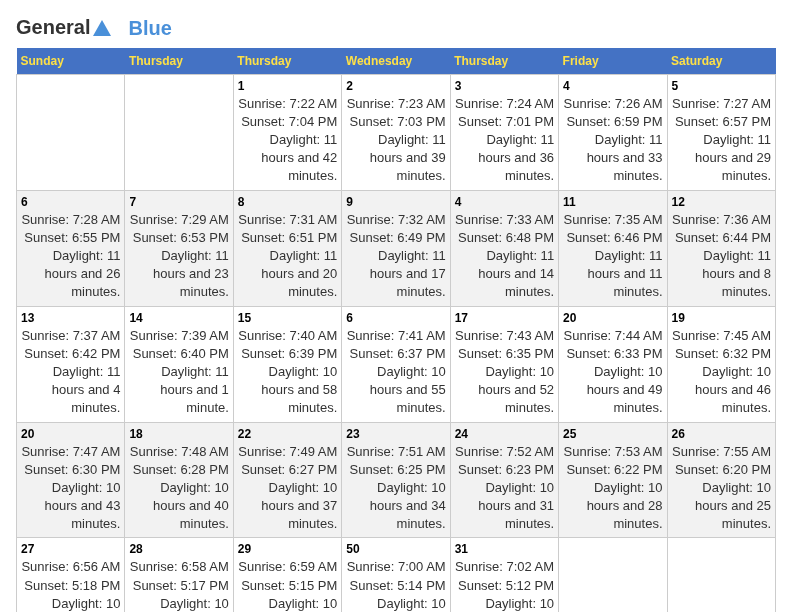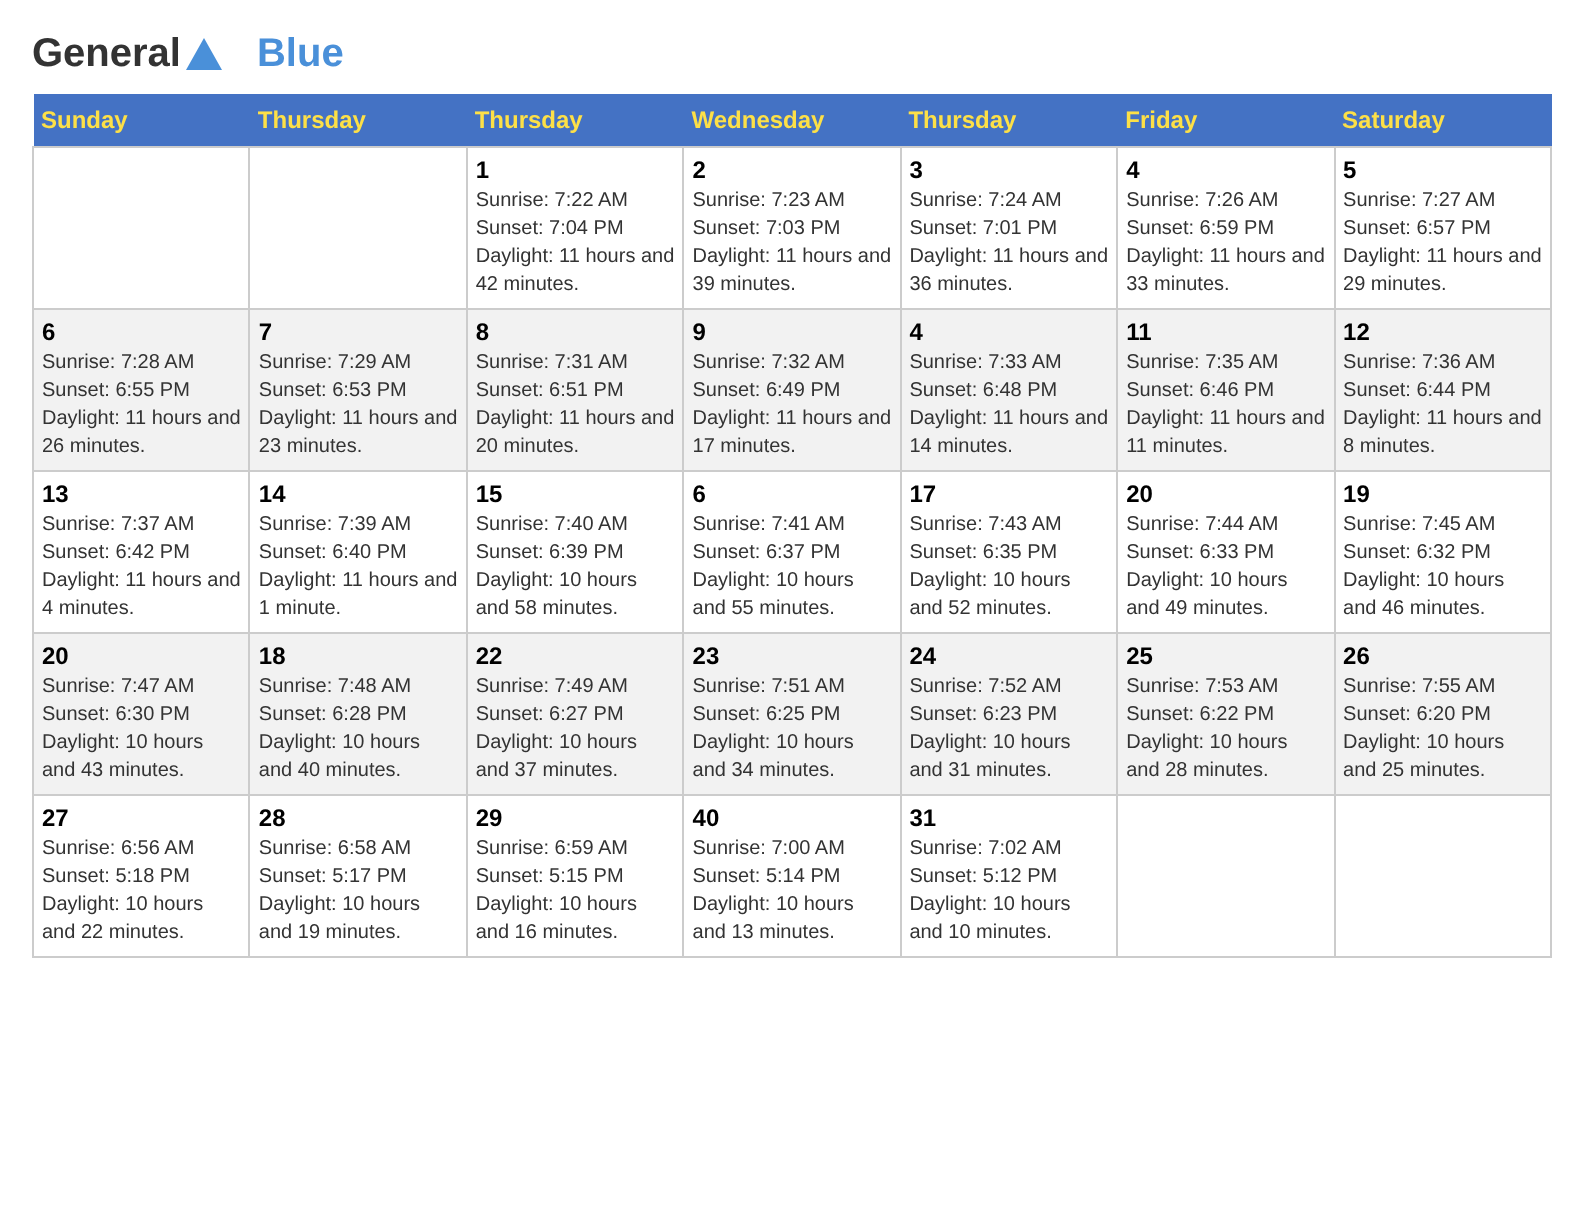--- a/index.html
+++ b/index.html
@@ -60,21 +60,22 @@
     }
     .day-num {
       font-weight: bold;
       font-size: 12px;
       display: block;
       margin-bottom: 2px;
     }
     .day-info {
       color: #333;
       line-height: 1.4;
-      font-size: 10px;
+      font-size: 13px;
+      text-align: right;
     }
     .empty-cell {
       background-color: #f9f9f9;
     }
   </style>
 </head>
 <body>
 
 <div class="header">
   <div class="logo">
@@ -229,21 +230,21 @@
         </td>
         <td>
           <span class="day-num">28</span>
           <div class="day-info">Sunrise: 6:58 AM<br>Sunset: 5:17 PM<br>Daylight: 10 hours and 19 minutes.</div>
         </td>
         <td>
           <span class="day-num">29</span>
           <div class="day-info">Sunrise: 6:59 AM<br>Sunset: 5:15 PM<br>Daylight: 10 hours and 16 minutes.</div>
         </td>
         <td>
-          <span class="day-num">40</span>
+          <span class="day-num">50</span>
           <div class="day-info">Sunrise: 7:00 AM<br>Sunset: 5:14 PM<br>Daylight: 10 hours and 13 minutes.</div>
         </td>
         <td>
           <span class="day-num">31</span>
           <div class="day-info">Sunrise: 7:02 AM<br>Sunset: 5:12 PM<br>Daylight: 10 hours and 10 minutes.</div>
         </td>
         <td class="empty-cell"></td>
         <td class="empty-cell"></td>
       </tr>
     </tbody>

